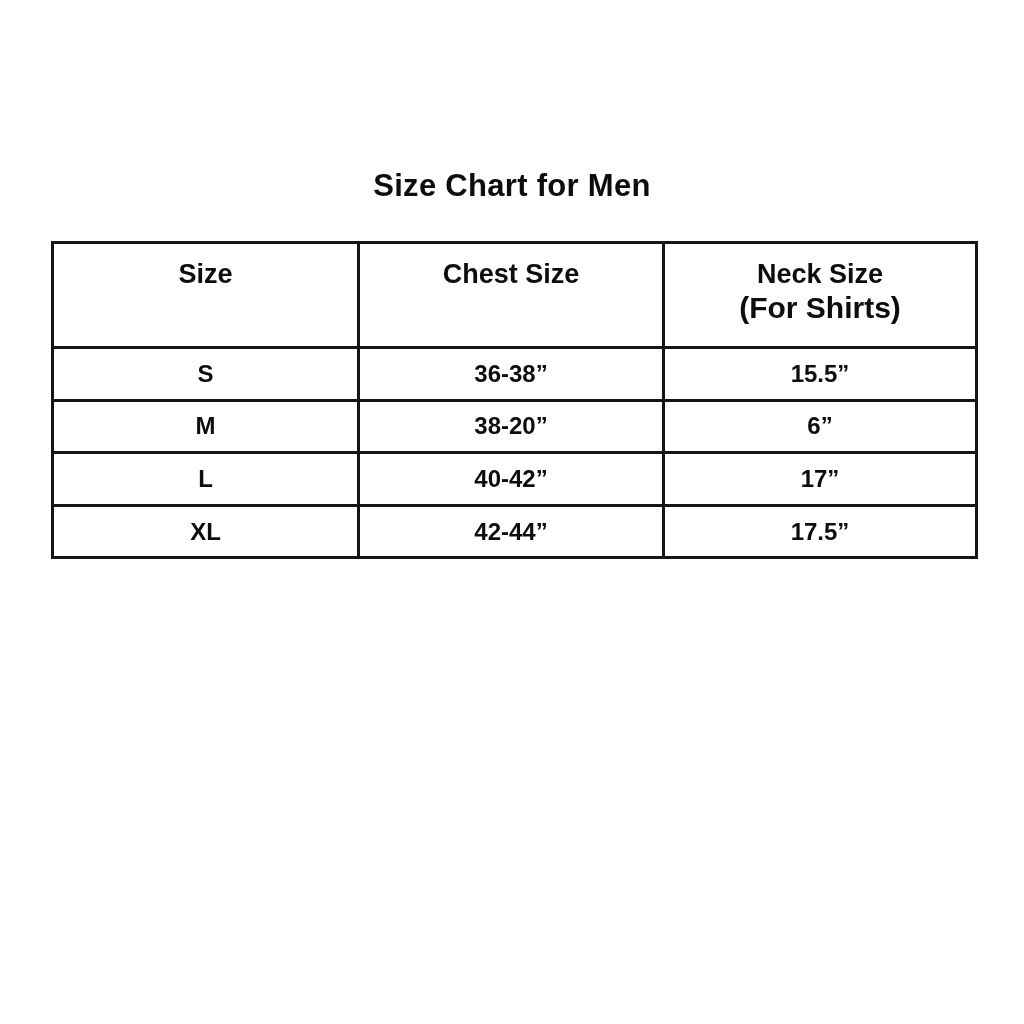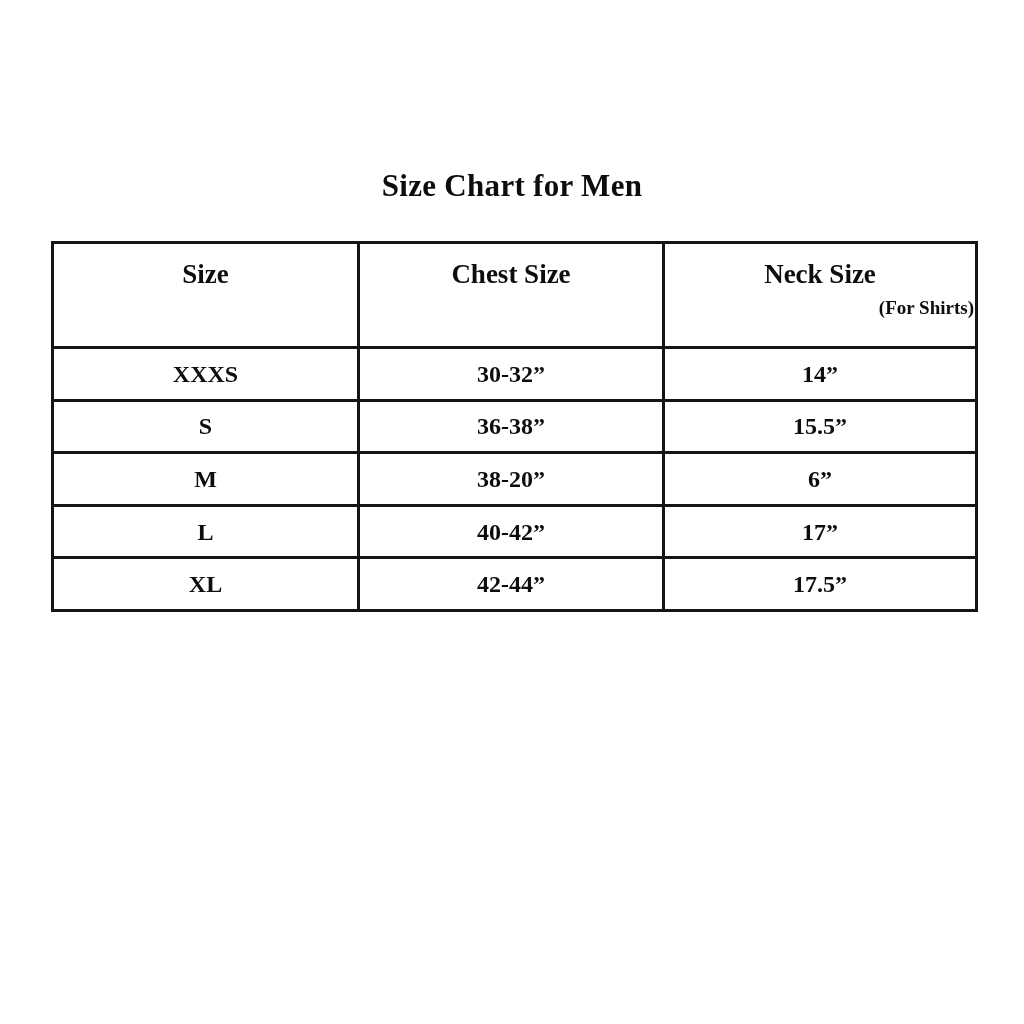--- a/index.html
+++ b/index.html
@@ -5,21 +5,21 @@
   html, body {
     margin: 0;
     padding: 0;
     background: #ffffff;
   }
   .canvas {
     position: relative;
     width: 1024px;
     height: 908px;
     background: #ffffff;
-    font-family: Liberation Serif, serif;
+    font-family: Liberation Sans, sans-serif;
     color: #0d0d0d;
     overflow: hidden;
   }
   .page-title {
     position: absolute;
     top: 168px;
     left: 0;
     width: 100%;
     text-align: center;
     font-size: 31px;
@@ -48,23 +48,22 @@
   }
   .size-table thead th {
     height: 87px;
     vertical-align: top;
     padding-top: 14px;
     font-size: 27px;
     line-height: 33px;
   }
   .size-table thead th .sub {
     display: block;
-    font-size: 19px;
+    font-size: 30px;
     line-height: 33px;
-    text-align: right;
   }
   .size-table tbody td {
     height: 49.6px;
     vertical-align: middle;
     padding: 0;
     font-size: 24px;
     line-height: 24px;
   }
 </style>
 </head>
@@ -91,25 +90,20 @@
           <span class="sub"></span>
         </th>
         <th>
           <span>Neck Size</span>
           <span class="sub">(For Shirts)</span>
         </th>
       </tr>
     </thead>
     <tbody>
       <tr>
-        <td>XXXS</td>
-        <td>30-32”</td>
-        <td>14”</td>
-      </tr>
-      <tr>
         <td>S</td>
         <td>36-38”</td>
         <td>15.5”</td>
       </tr>
       <tr>
         <td>M</td>
         <td>38-20”</td>
         <td>6”</td>
       </tr>
       <tr>

